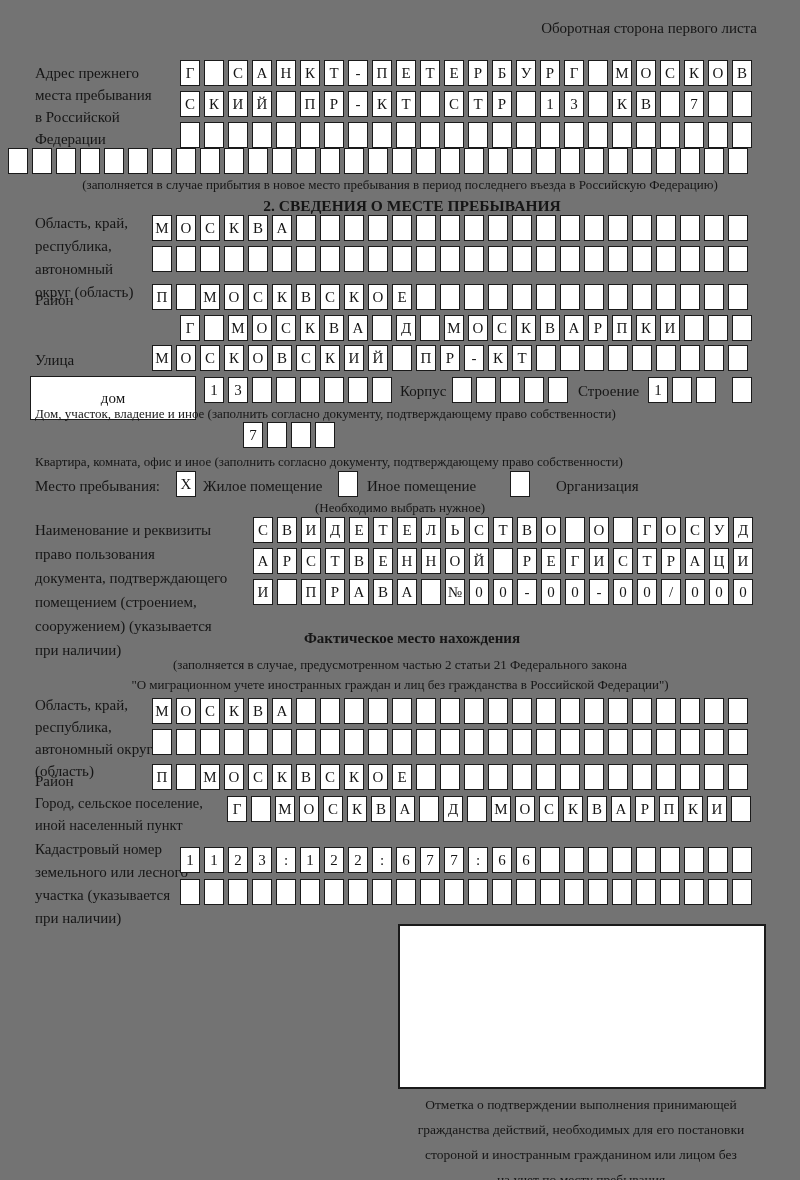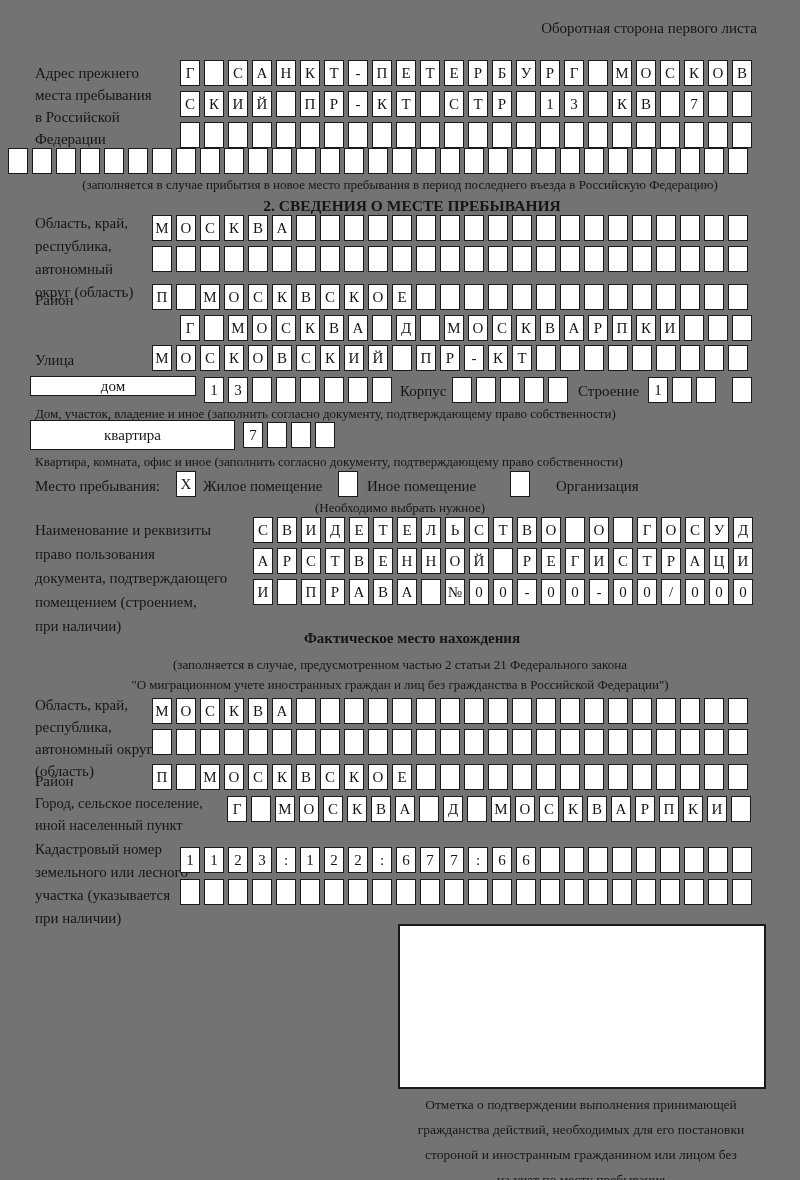--- a/index.html
+++ b/index.html
@@ -297,21 +297,21 @@
       <span class="cell"></span>
       <span class="cell"></span>
       <span class="cell"></span>
       <span class="cell"></span>
       <span class="cell"></span>
       <span class="cell"></span>
       <span class="cell"></span>
       <span class="cell"></span>
     </div>
 
-  <div class="wbox" style="left:30px;top:376px;width:166px;height:20px">дом</div>
+  <div class="wbox" style="left:30px;top:376px;width:166px;height:44px">дом</div>
   <div class="cellrow" style="left:204px;top:377px">
       <span class="cell">1</span>
       <span class="cell">3</span>
       <span class="cell"></span>
       <span class="cell"></span>
       <span class="cell"></span>
       <span class="cell"></span>
       <span class="cell"></span>
       <span class="cell"></span>
     </div>
@@ -327,21 +327,20 @@
   <div class="cellrow" style="left:648px;top:377px">
       <span class="cell">1</span>
       <span class="cell"></span>
       <span class="cell"></span>
     </div>
   <div class="cellrow" style="left:732px;top:377px">
       <span class="cell"></span>
     </div>
   <div class="abs caption" style="left:35px;top:406px">Дом, участок, владение и иное (заполнить согласно документу, подтверждающему право собственности)</div>
 
-  <div class="wbox" style="left:30px;top:420px;width:205px;height:30px">квартира</div>
   <div class="cellrow" style="left:243px;top:422px">
       <span class="cell">7</span>
       <span class="cell"></span>
       <span class="cell"></span>
       <span class="cell"></span>
     </div>
   <div class="abs caption" style="left:35px;top:454px">Квартира, комната, офис и иное (заполнить согласно документу, подтверждающему право собственности)</div>
 
   <div class="abs lbl" style="left:35px;top:475px">Место пребывания:</div>
   <div class="cellrow" style="left:176px;top:471px">
@@ -356,20 +355,21 @@
       <span class="cell"></span>
     </div>
   <div class="abs lbl" style="left:556px;top:475px">Организация</div>
   <div class="abs note" style="top:500px">(Необходимо выбрать нужное)</div>
 
   <div class="abs lbl" style="left:35px;top:518px;line-height:24px">
       <span class="line">Наименование и реквизиты</span>
       <span class="line">право пользования</span>
       <span class="line">документа, подтверждающего</span>
       <span class="line">помещением (строением,</span>
+      <span class="line">сооружением) (указывается</span>
       <span class="line">при наличии)</span>
     </div>
   <div class="cellrow" style="left:253px;top:517px">
       <span class="cell">С</span>
       <span class="cell">В</span>
       <span class="cell">И</span>
       <span class="cell">Д</span>
       <span class="cell">Е</span>
       <span class="cell">Т</span>
       <span class="cell">Е</span>

